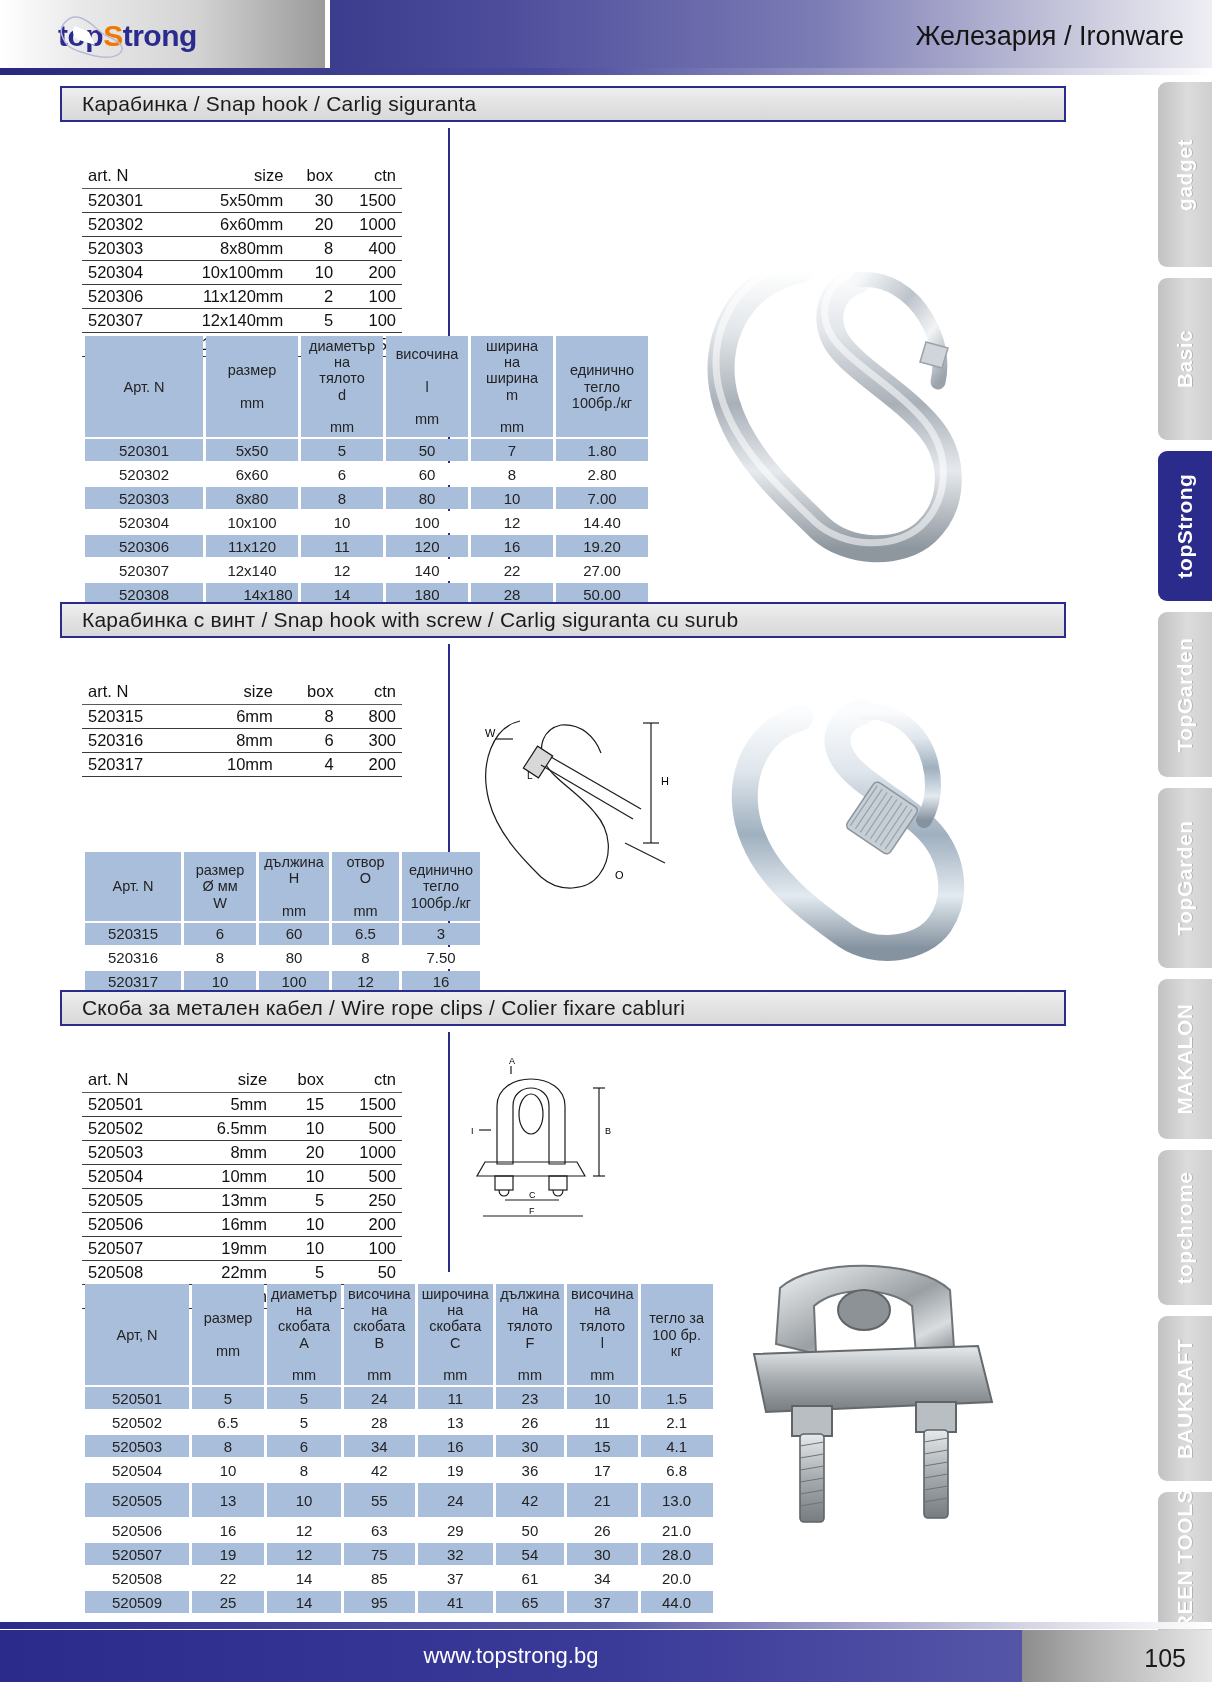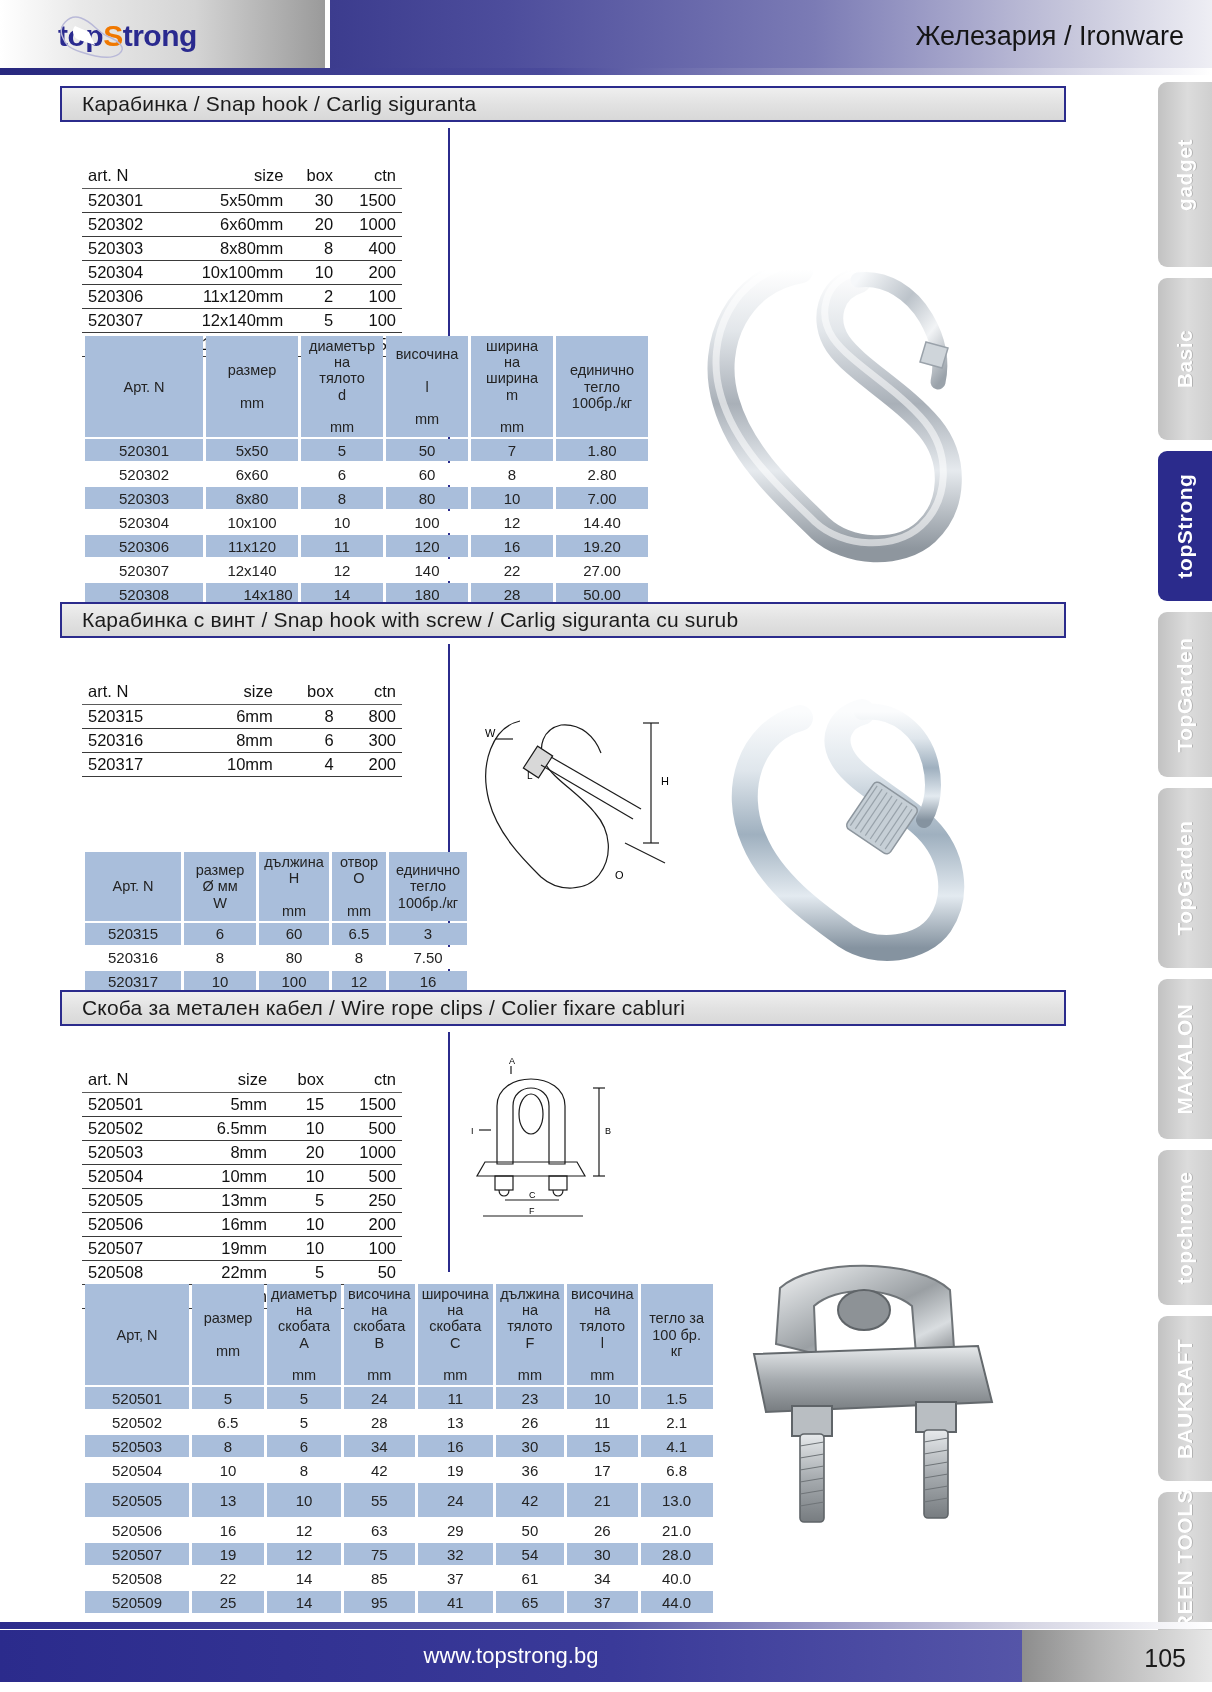--- a/index.html
+++ b/index.html
@@ -411,21 +411,21 @@
                 <span class="u">размер</span>
                 <span class="u">Ø мм</span>
                 <span class="u">W</span>
               </th>
               <th style="width: 70px; height: 54px;">
                 <span class="u">дължина</span>
                 <span class="u">H</span>
                 <span class="u">&nbsp;</span>
                 <span class="u">mm</span>
               </th>
-              <th style="width: 54px; height: 54px;">
+              <th style="width: 67px; height: 54px;">
                 <span class="u">отвор</span>
                 <span class="u">O</span>
                 <span class="u">&nbsp;</span>
                 <span class="u">mm</span>
               </th>
               <th style="width: 78px; height: 54px;">
                 <span class="u">единично</span>
                 <span class="u">тегло</span>
                 <span class="u">100бр./кг</span>
               </th>
@@ -709,21 +709,21 @@
               <td style="height: 22px;">28.0</td>
             </tr>
             <tr class="white">
               <td style="height: 22px;">520508</td>
               <td style="height: 22px;">22</td>
               <td style="height: 22px;">14</td>
               <td style="height: 22px;">85</td>
               <td style="height: 22px;">37</td>
               <td style="height: 22px;">61</td>
               <td style="height: 22px;">34</td>
-              <td style="height: 22px;">40.0</td>
+              <td style="height: 22px;">20.0</td>
             </tr>
             <tr>
               <td style="height: 22px;">520509</td>
               <td style="height: 22px;">25</td>
               <td style="height: 22px;">14</td>
               <td style="height: 22px;">95</td>
               <td style="height: 22px;">41</td>
               <td style="height: 22px;">65</td>
               <td style="height: 22px;">37</td>
               <td style="height: 22px;">44.0</td>

